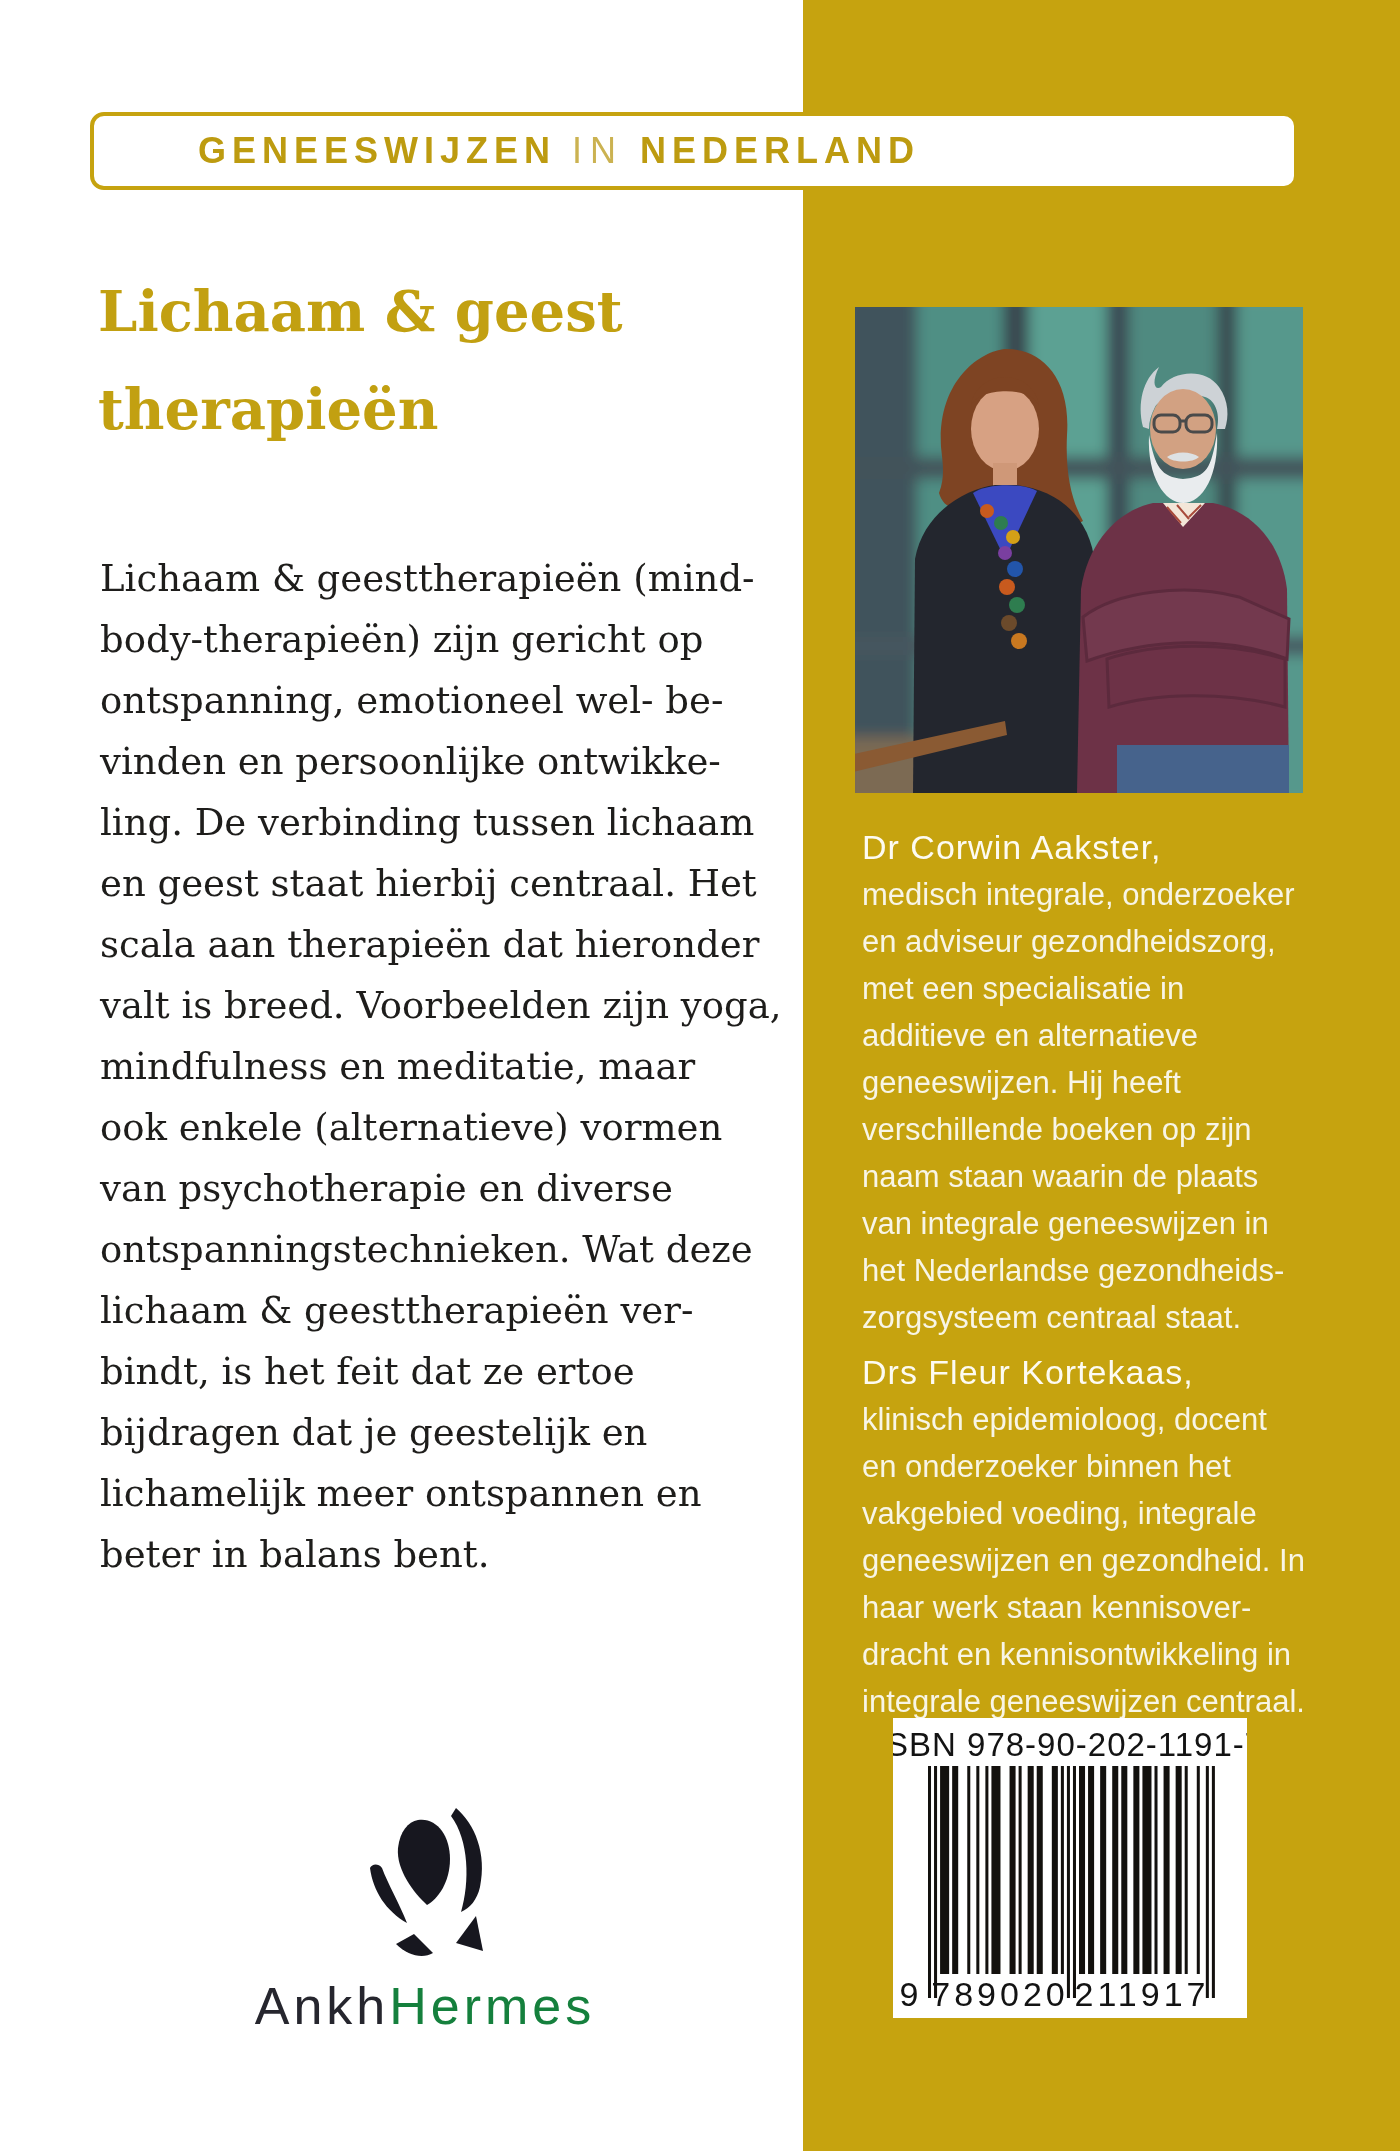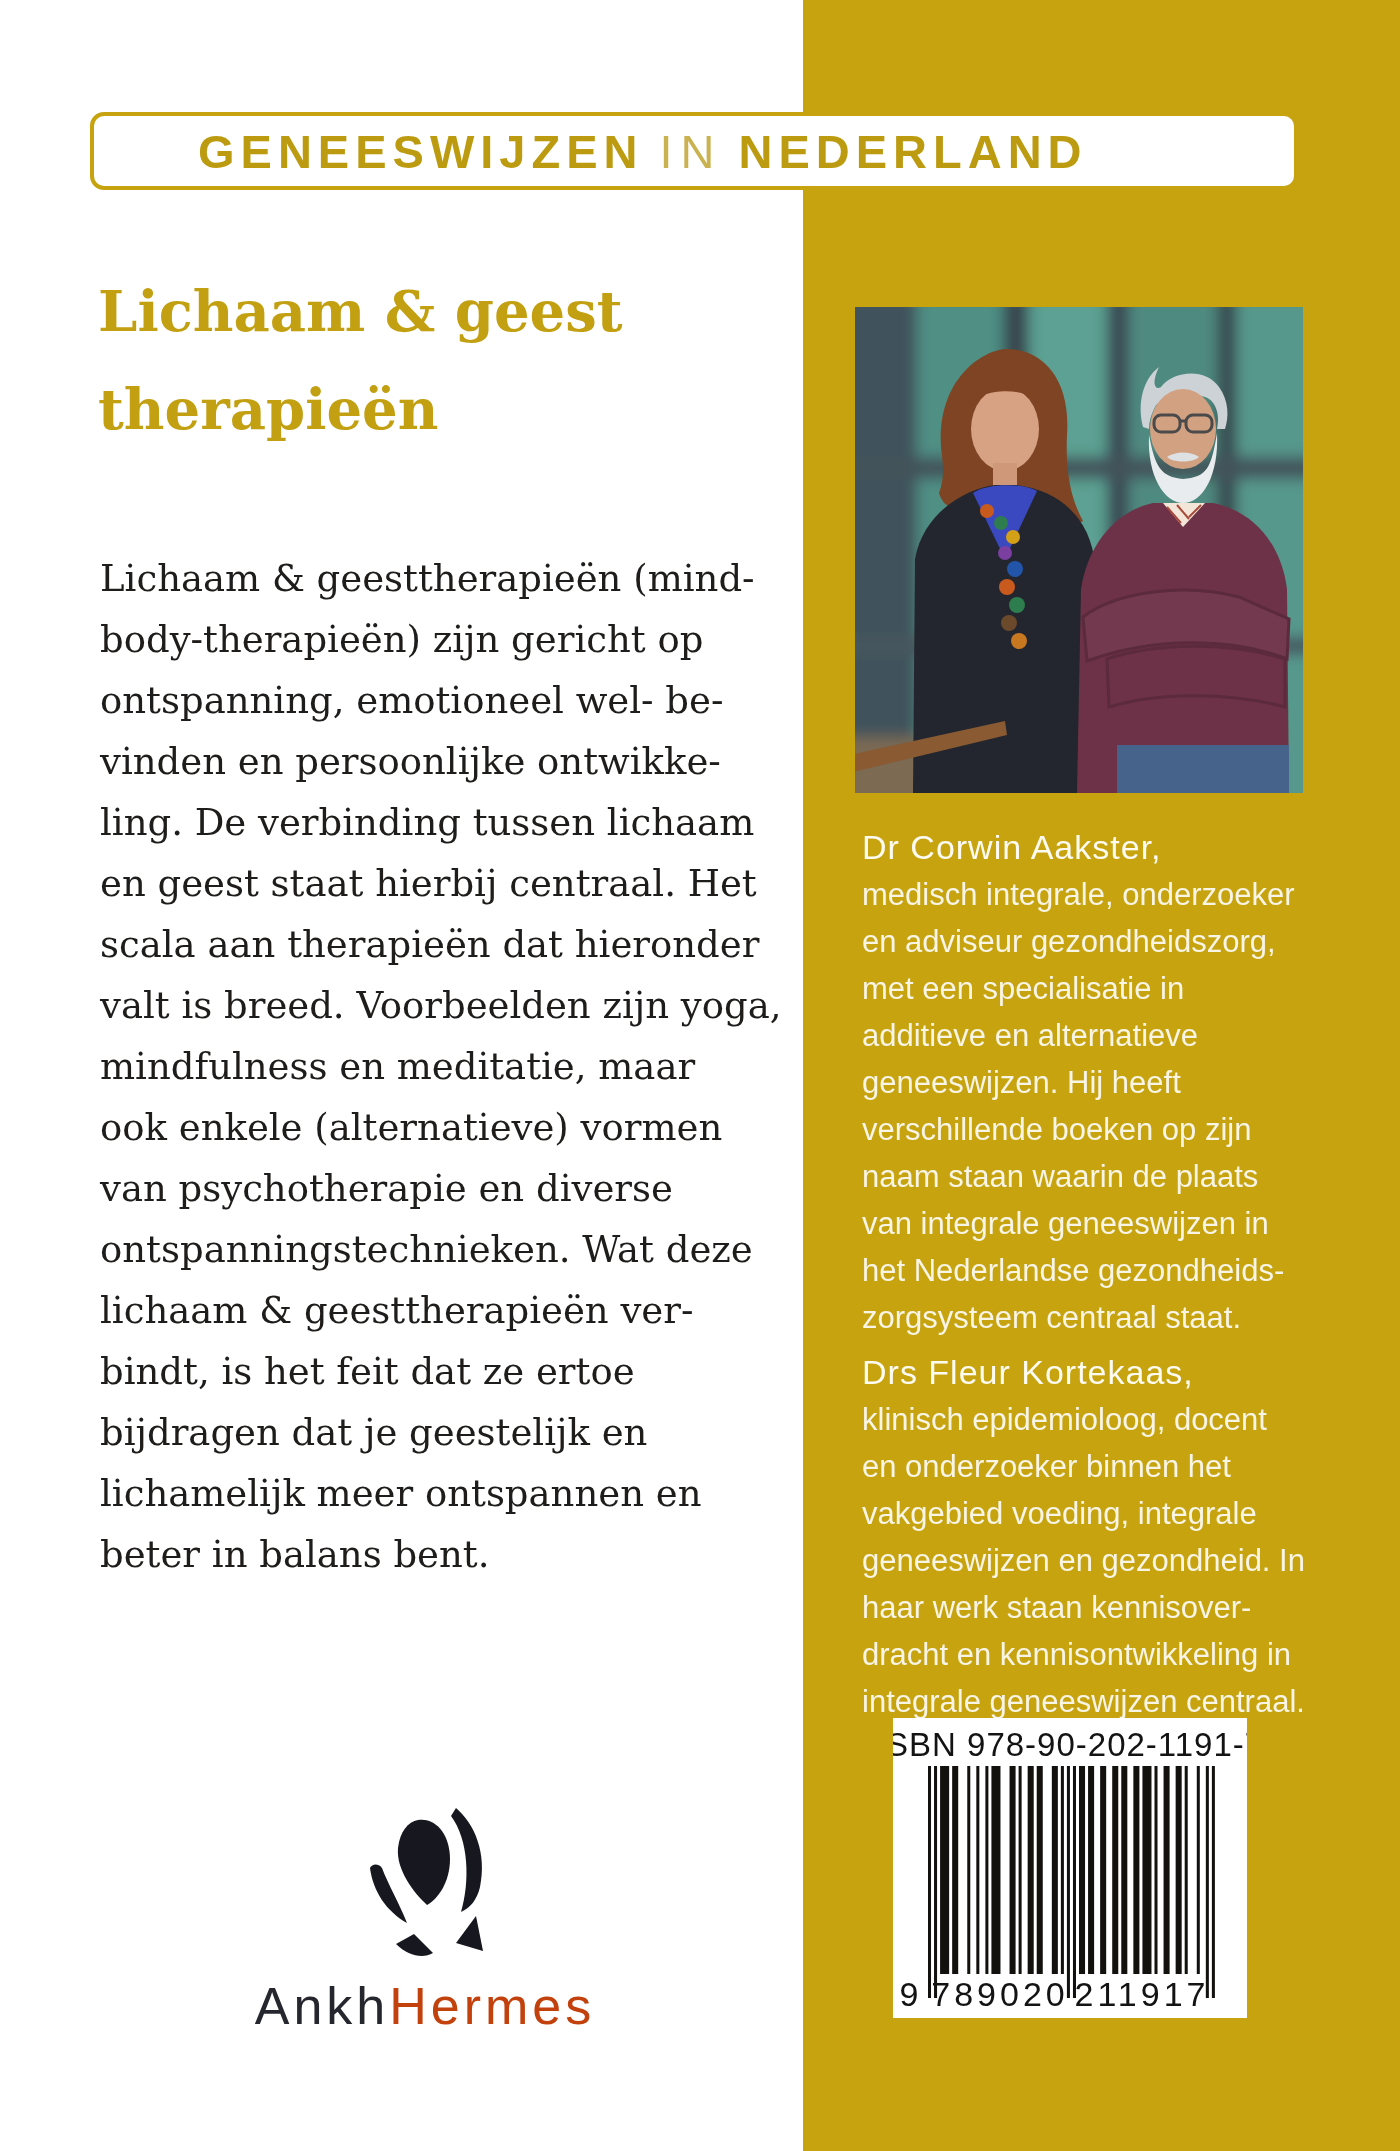--- a/index.html
+++ b/index.html
@@ -5,21 +5,21 @@
   html,body{margin:0;padding:0;background:#e8e8e8;}
   .page{position:relative;width:1400px;height:2151px;background:#ffffff;overflow:hidden;
         font-family:"Liberation Sans", sans-serif;}
   .gold-panel{position:absolute;left:803px;top:0;width:597px;height:2151px;background:#C6A30F;}
 
   
   .series-banner{position:absolute;left:90px;top:112px;width:1200px;height:70px;
         background:#ffffff;border:4px solid #C6A30F;border-radius:14px;
         display:flex;align-items:center;}
   .series-banner .txt{padding-left:104px;white-space:nowrap;font-weight:bold;
-        font-size:47px;letter-spacing:6px;color:#BD9B10;}
+        font-size:36px;letter-spacing:6px;color:#BD9B10;}
   .series-banner .thin{font-weight:normal;color:#CBB251;margin:0 16px;letter-spacing:8px;}
 
   
   .title{position:absolute;left:98px;top:262px;margin:0;font-family:"DejaVu Serif", serif;
         font-weight:bold;font-size:56px;line-height:98px;color:#C2A011;}
 
   
   .desc{position:absolute;left:100px;top:548px;font-family:"DejaVu Serif", serif;
         font-size:37px;line-height:61px;color:#1E1D1B;}
   .desc div{white-space:nowrap;}
@@ -39,21 +39,21 @@
   .isbn-box{position:absolute;left:893px;top:1718px;width:354px;height:300px;background:#ffffff;}
   .isbn-box svg{display:block;}
   .isbn-label{font-family:"Liberation Sans", sans-serif;font-size:33px;fill:#131313;letter-spacing:1px;}
   .bar-digits{font-family:"Liberation Sans", sans-serif;font-size:34px;fill:#131313;letter-spacing:4px;}
 
   
   .logo-mark{position:absolute;left:368px;top:1804px;width:130px;height:158px;}
   .logo-word{position:absolute;left:225px;top:1976px;width:400px;text-align:center;
         font-size:52px;letter-spacing:4px;white-space:nowrap;}
   .logo-word .ankh{color:#26262E;}
-  .logo-word .hermes{color:#c2410c;}
+  .logo-word .hermes{color:#15803d;}
 </style>
 </head>
 <body>
 
 <div class="page">
 
   <div class="gold-panel"></div>
 
   <div class="series-banner">
     <div class="txt"><span>GENEESWIJZEN</span><span class="thin">IN</span><span>NEDERLAND</span></div>

